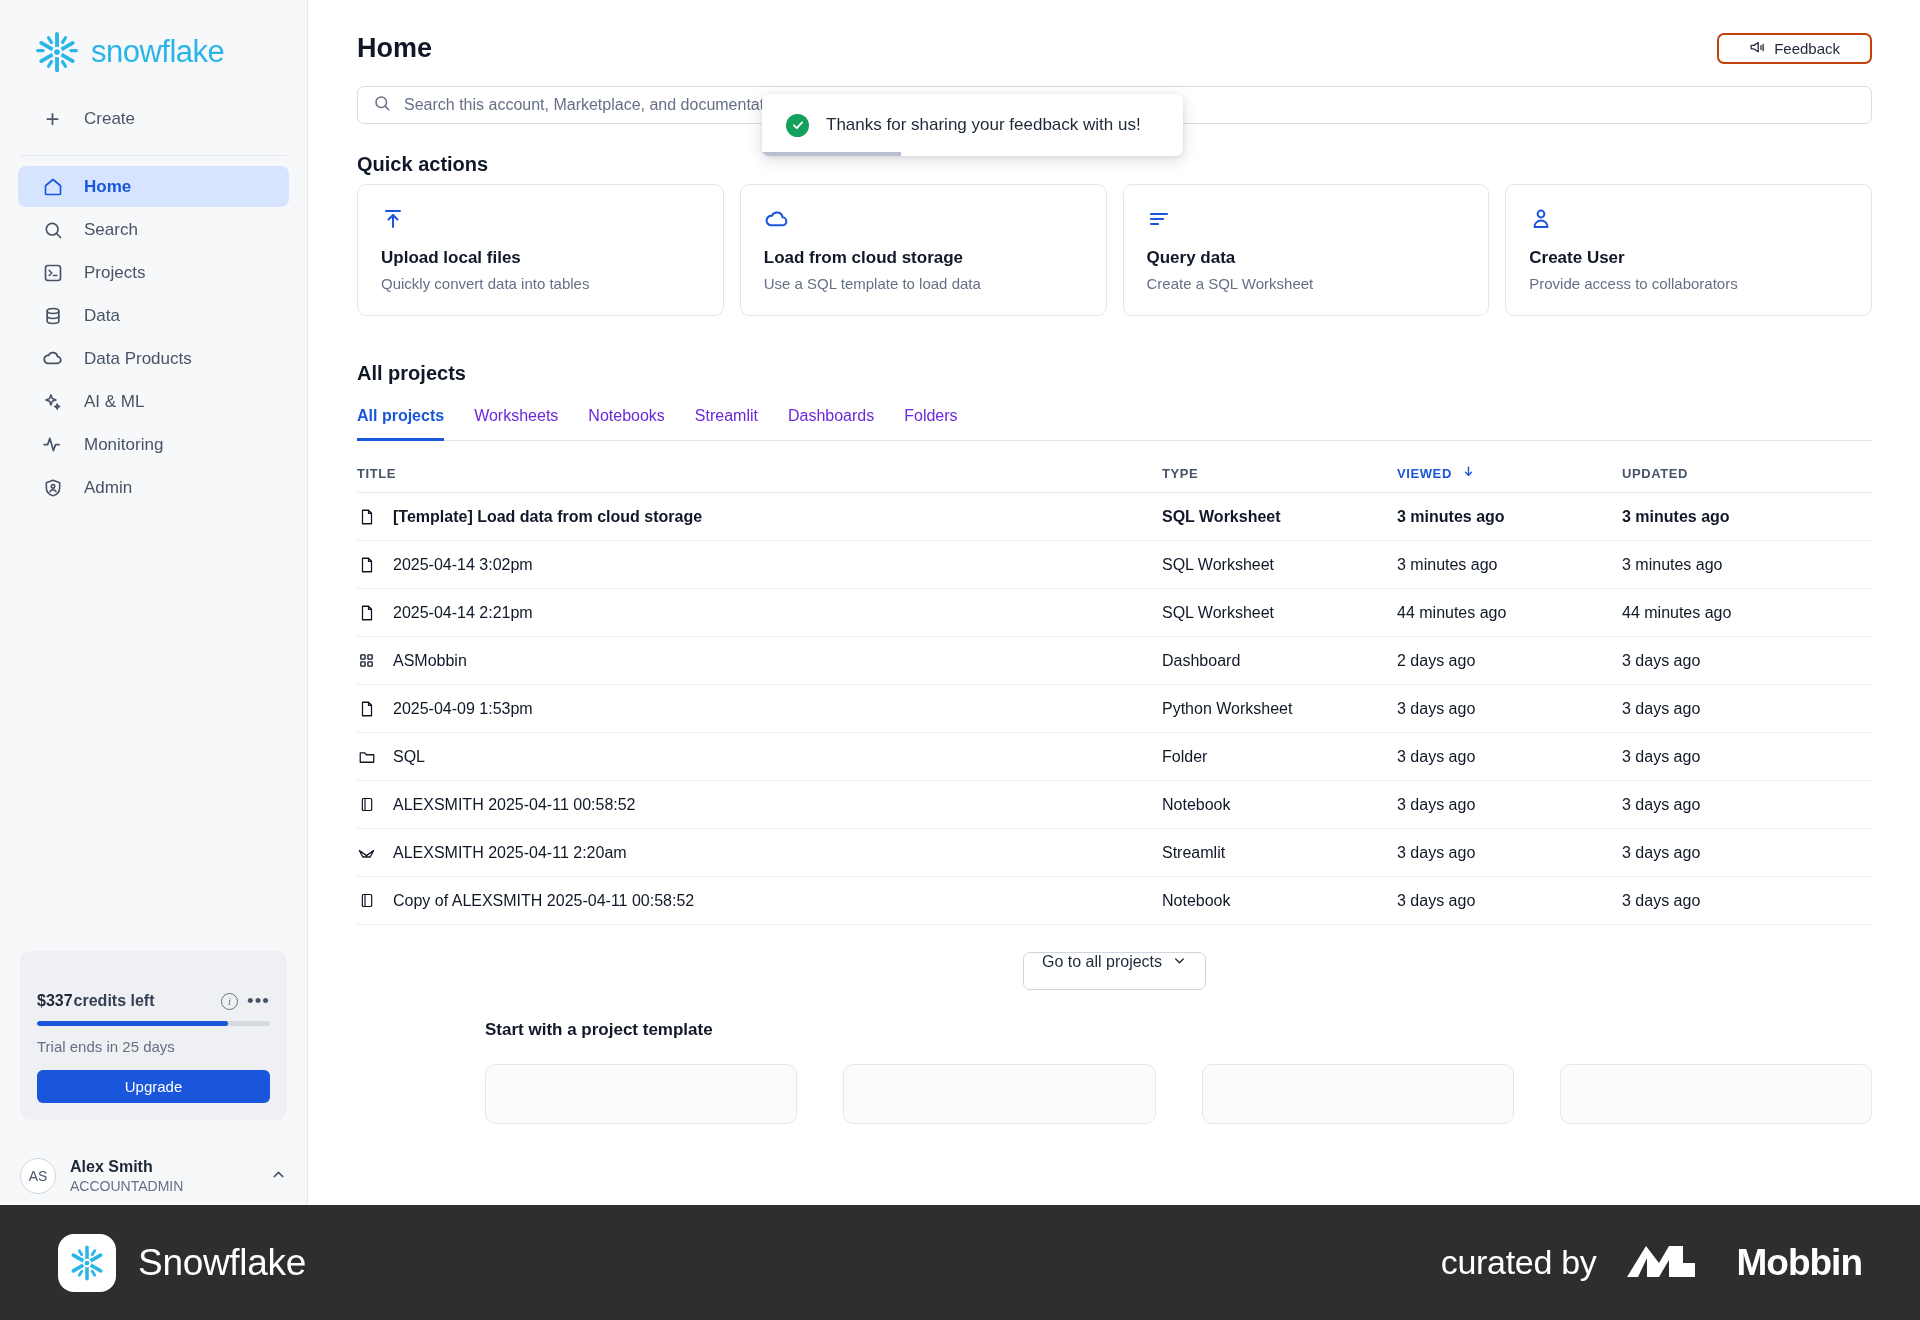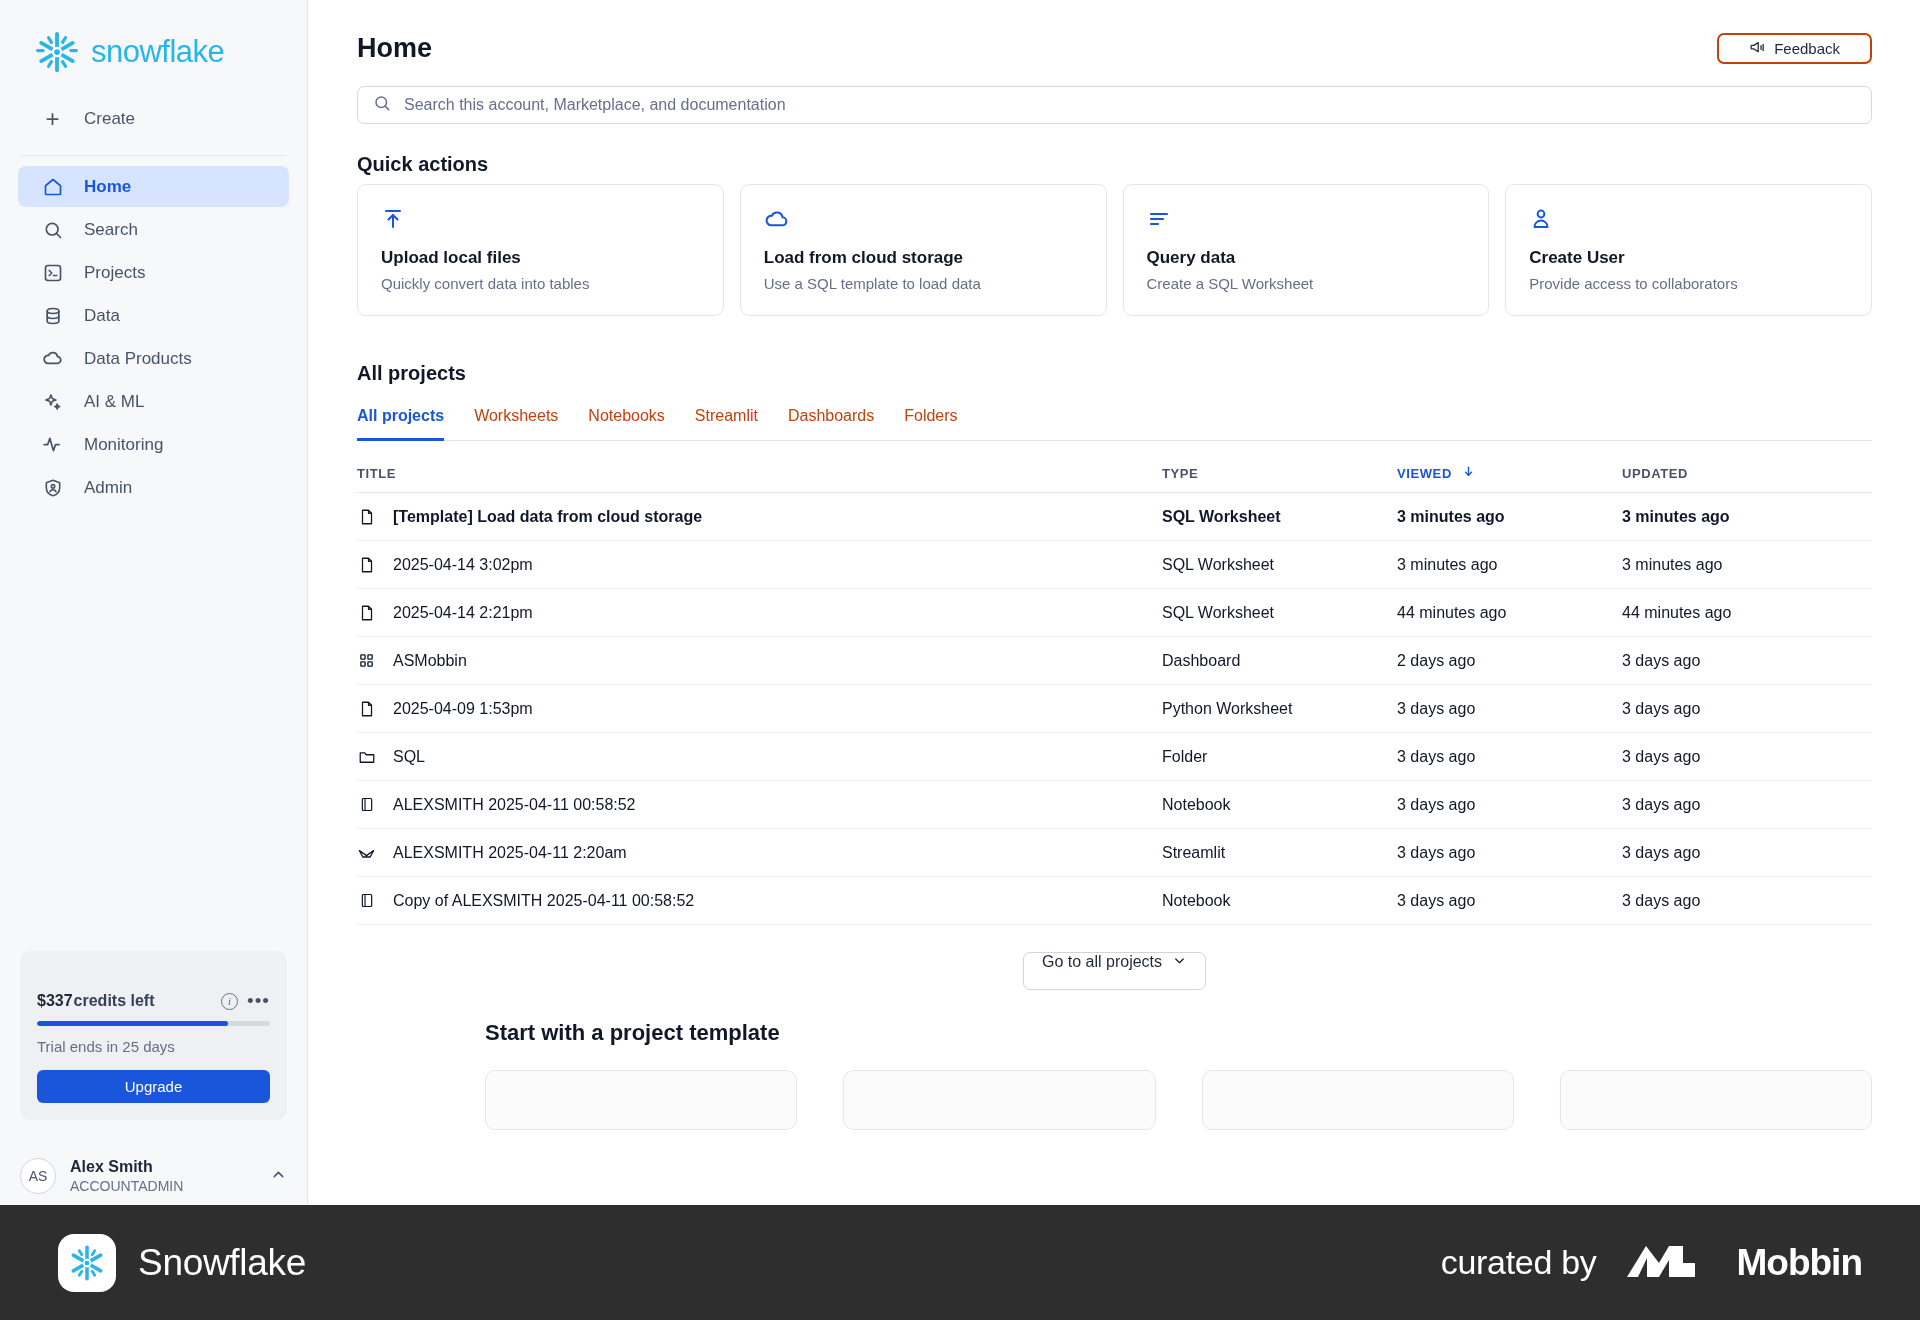--- a/index.html
+++ b/index.html
@@ -107,21 +107,21 @@
     flex: 1 1 0; border: 1px solid #e4e7ec; border-radius: 9px;
     padding: 22px 23px 23px 23px; min-height: 104px; cursor: pointer; background:#fff;
   }
   .qa-icon { height: 26px; margin-bottom: 15px; color: #1a56db; }
   .qa-title { font-size: 17px; color: #101828; font-weight: 700; }
   .qa-sub { font-size: 15px; color: #667085; margin-top: 7px; }
 
   .ap-wrap { padding: 46px 48px 0 48px; }
   .tabs { display: flex; gap: 30px; margin-top: 22px; border-bottom: 1px solid #e4e7ec; }
   .tab {
-    font-size: 16px; color: #c2410c; padding-bottom: 13px; cursor: pointer;
+    font-size: 16px; color: #6d28d9; padding-bottom: 13px; cursor: pointer;
     border-bottom: 3px solid transparent; margin-bottom: -1px;
   }
   .tab.active { color: #1a56db; font-weight: 600; border-bottom-color: #1a56db; }
 
   table.projects { width: 100%; border-collapse: collapse; margin-top: 6px; }
   table.projects th {
     text-align: left; font-size: 13px; letter-spacing: 0.6px;
     color: #475467; font-weight: 600; padding: 18px 0 11px 0;
     border-bottom: 1px solid #e4e7ec;
   }
@@ -143,21 +143,21 @@
   tr.prow:first-child td { font-weight: 700; }
 
   .goto-wrap { display: flex; justify-content: center; margin-top: 27px; }
   .goto-btn {
     display: flex; gap: 10px;
     height: 38px; padding: 0 18px; border: 1px solid #d0d5dd; border-radius: 7px;
     background: #fff; font-size: 16px; color: #1d2939; cursor: pointer; font-family: inherit;
   }
 
   .tpl-wrap { padding: 30px 48px 0 176px; }
-  .tpl-title { font-size: 22px; color: #101828; font-weight: 700; }
+  .tpl-title { font-size: 17px; color: #101828; font-weight: 700; }
   .tpl-cards { display: flex; gap: 46px; margin-top: 24px; }
   .tpl-card { flex: 1 1 0; height: 60px; border: 1px solid #e4e7ec; border-radius: 10px; background: #fbfbfc; }
 
   
   .toast {
     position: absolute; left: 762px; top: 94px; width: 421px; height: 62px;
     background: #fff; border-radius: 7px;
     box-shadow: 0 4px 16px rgba(16,24,40,0.14), 0 1px 4px rgba(16,24,40,0.08);
     display: flex; align-items: center; padding: 0 24px; gap: 17px;
     overflow: hidden;
@@ -610,20 +610,29 @@
       <div class="tpl-cards">
         <div class="tpl-card"></div>
         <div class="tpl-card"></div>
         <div class="tpl-card"></div>
         <div class="tpl-card"></div>
       </div>
     </div>
 
   </main>
 
+  <div class="toast">
+    <span class="toast-check">
+      <svg width="14" height="14" viewBox="0 0 24 24" fill="none" stroke="#ffffff" stroke-width="3.2" stroke-linecap="round" stroke-linejoin="round">
+          <path d="M5 12.5l5 5 9-10"></path>
+        </svg>
+    </span>
+    <span class="toast-msg">Thanks for sharing your feedback with us!</span>
+    <span class="toast-bar" id="toast-progress" style="width: 33%;"></span>
+  </div>
 
   <footer class="banner">
     <div class="banner-left">
       <span class="banner-logo-box">
         <svg viewBox="0 0 48 48" width="42" height="42" fill="#29b5e8">
           <rect x="22" y="4" width="4" height="40" rx="2"></rect>
           <rect x="22" y="4" width="4" height="40" rx="2" transform="rotate(60 24 24)"></rect>
           <rect x="22" y="4" width="4" height="40" rx="2" transform="rotate(120 24 24)"></rect>
           <rect x="15" y="8" width="3.2" height="8.5" rx="1.6" transform="rotate(-32 16.6 12.2)"></rect>
           <rect x="29.8" y="8" width="3.2" height="8.5" rx="1.6" transform="rotate(32 31.4 12.2)"></rect>

